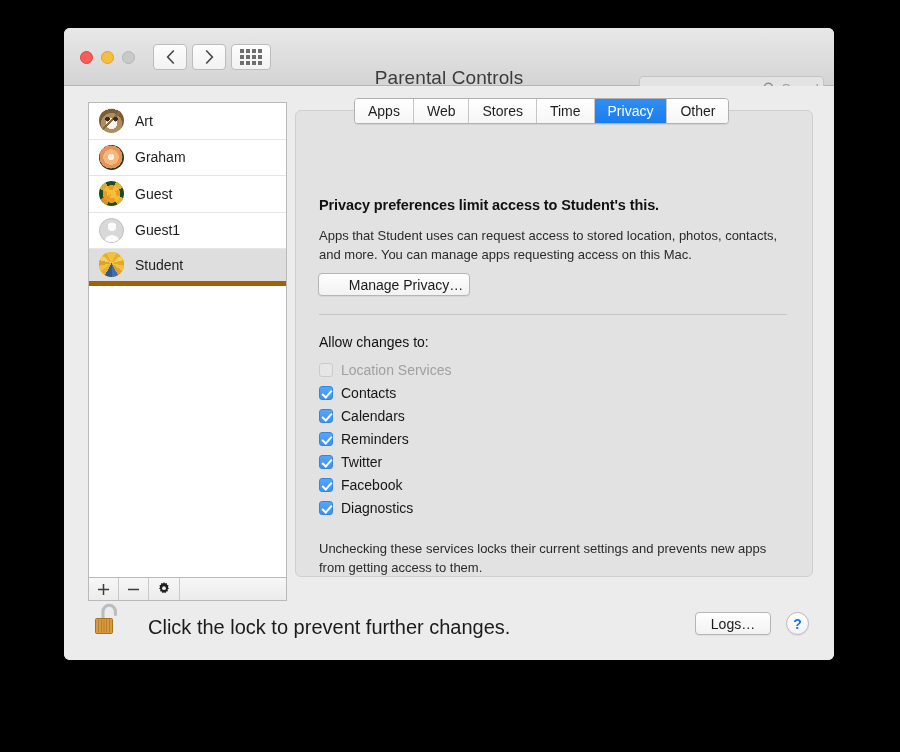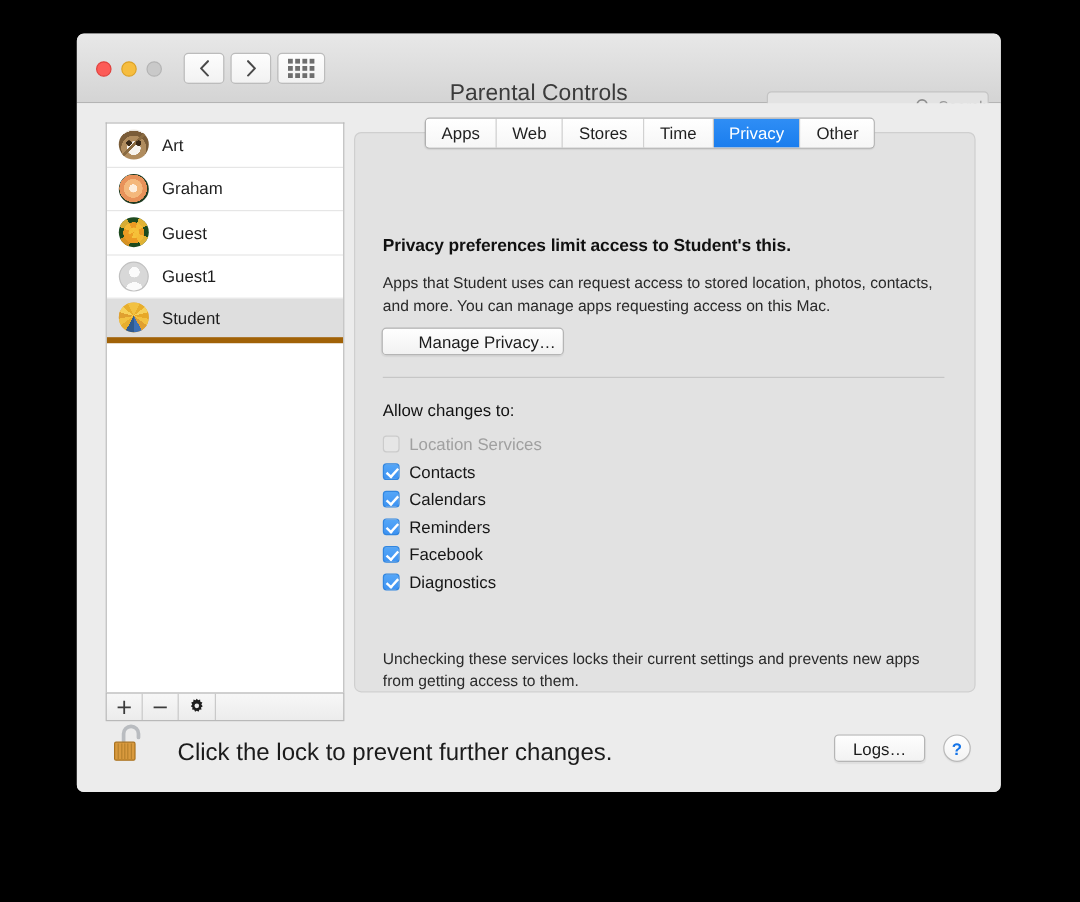--- a/index.html
+++ b/index.html
@@ -406,20 +406,24 @@
         <span class="cbox checked"></span>
         <span class="cb-label">Contacts</span>
       </div>
       <div class="cb-row">
         <span class="cbox checked"></span>
         <span class="cb-label">Calendars</span>
       </div>
       <div class="cb-row">
         <span class="cbox checked"></span>
         <span class="cb-label">Reminders</span>
+      </div>
+      <div class="cb-row">
+        <span class="cbox checked"></span>
+        <span class="cb-label">Twitter</span>
       </div>
       <div class="cb-row">
         <span class="cbox checked"></span>
         <span class="cb-label">Facebook</span>
       </div>
       <div class="cb-row">
         <span class="cbox checked"></span>
         <span class="cb-label">Diagnostics</span>
       </div>
     </div>

